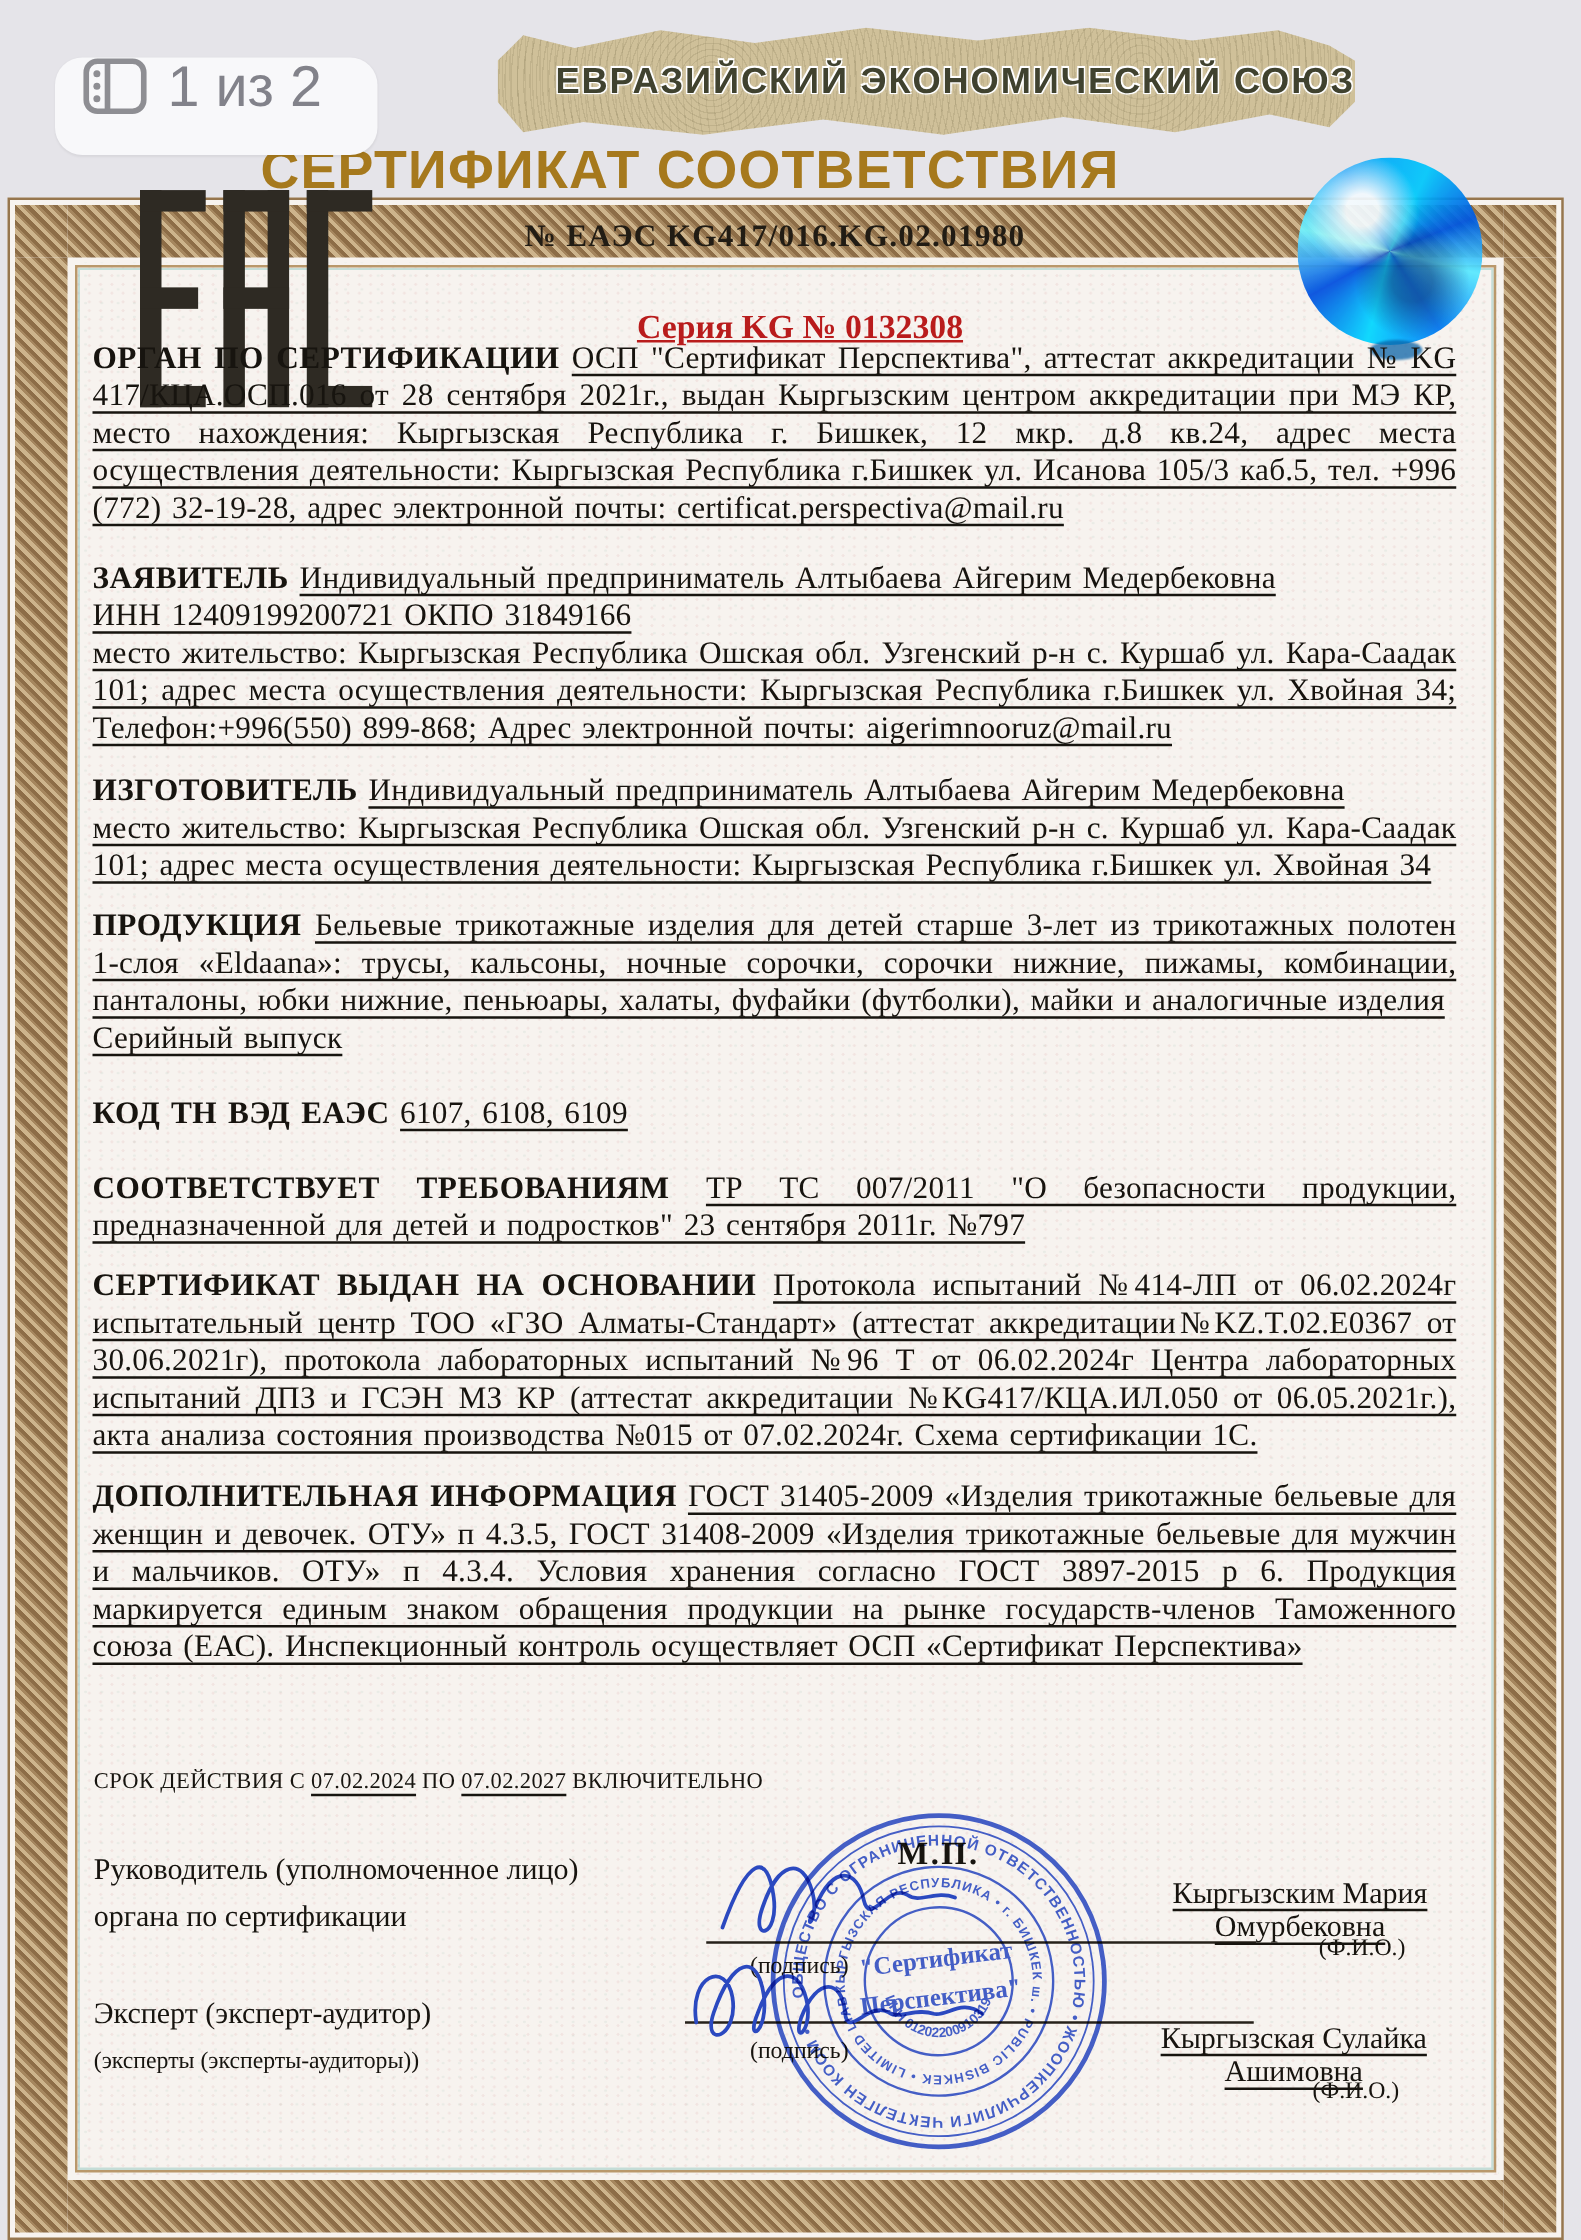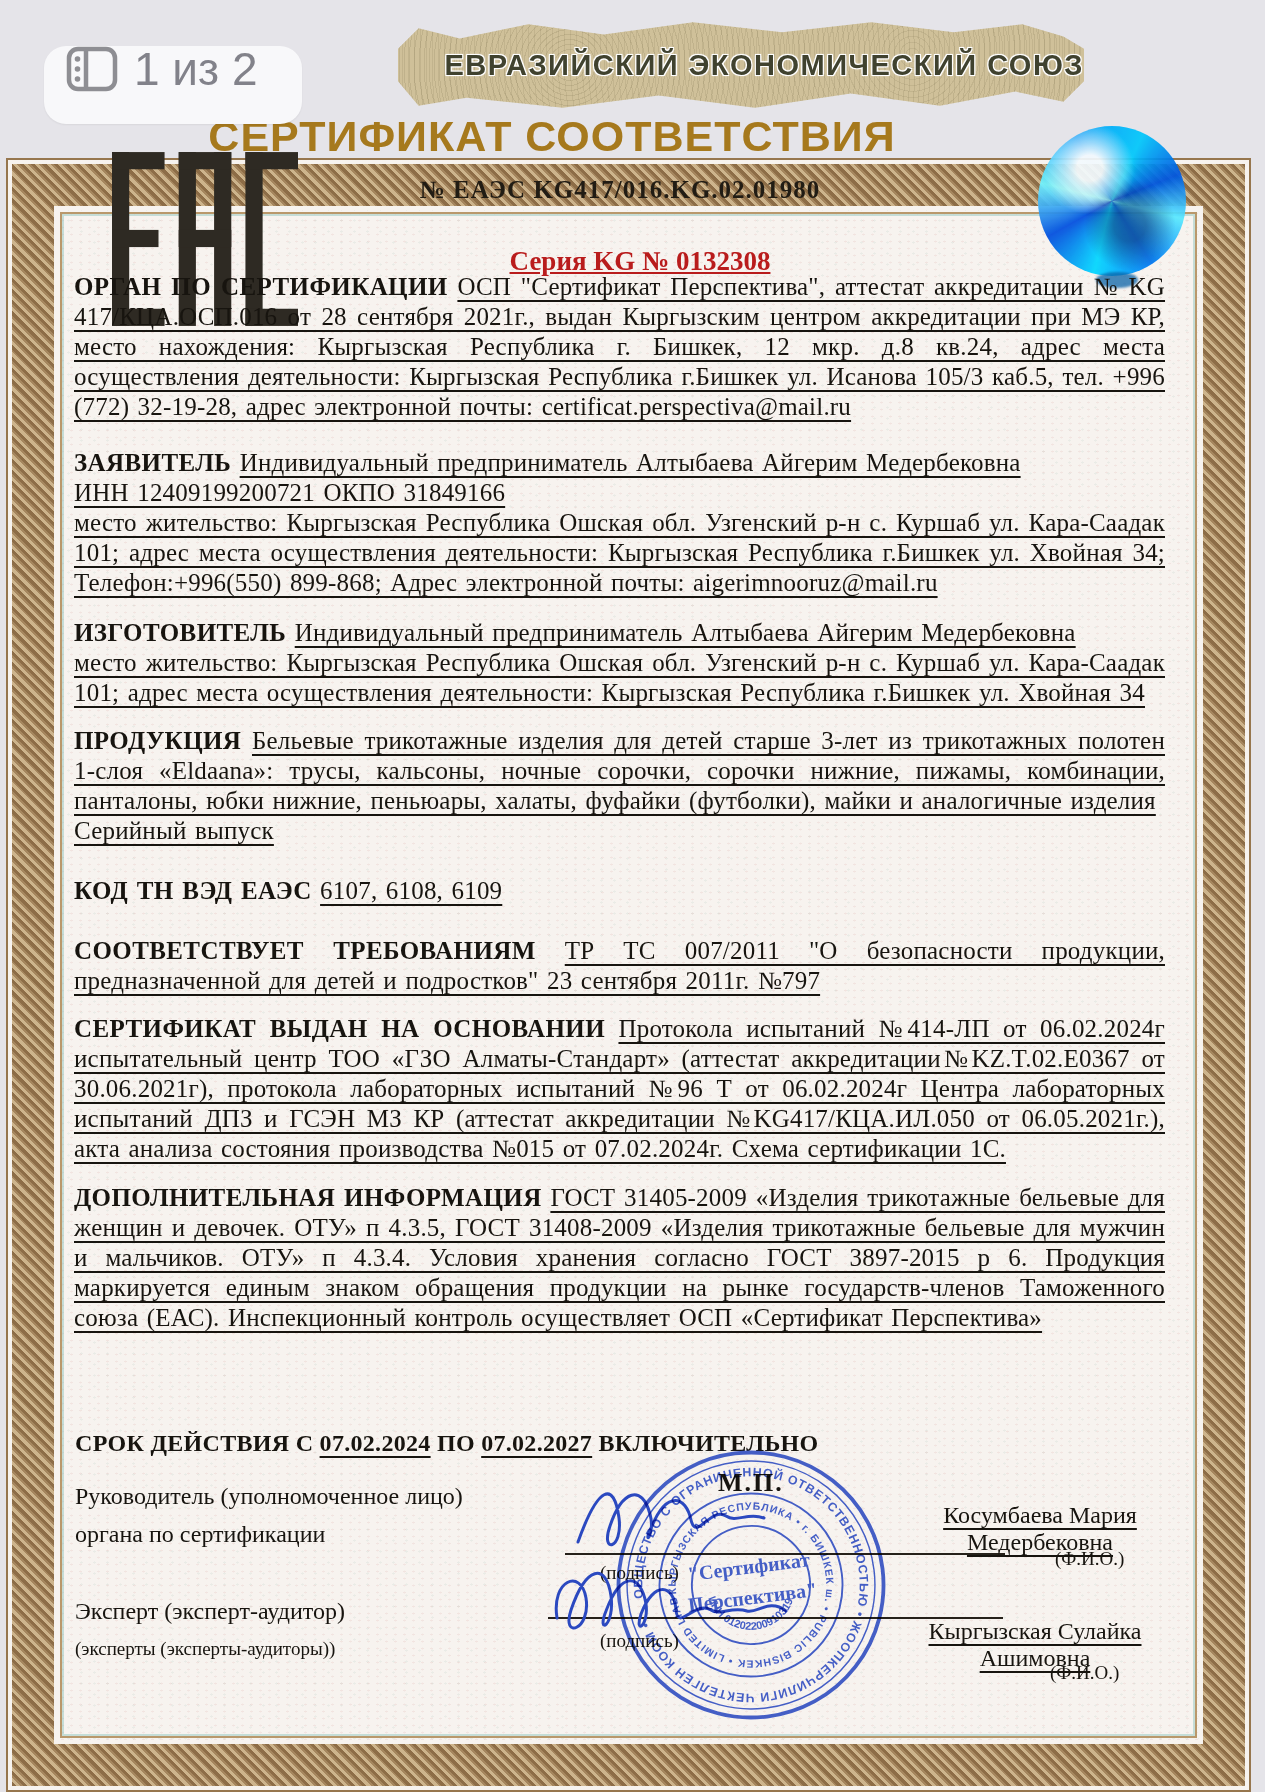--- a/index.html
+++ b/index.html
@@ -86,21 +86,21 @@
     position:absolute;left:74px;top:272px;width:1091px;z-index:7;
     font-size:25px;line-height:30px;letter-spacing:.2px;word-spacing:2px;
   }
   .sec{margin:0;text-align:justify;}
   .lbl{font-weight:bold;letter-spacing:.4px;}
   .u{text-decoration:underline;text-decoration-thickness:1.6px;text-underline-offset:5px;}
   .m26{margin-top:26px;} .m16{margin-top:20px;} .m18{margin-top:18px;}
   .m30{margin-top:30px;} .m19{margin-top:19px;}
   .validity{
     position:absolute;left:75px;top:1414px;width:1000px;z-index:7;
-    font-weight:bold;font-size:24px;letter-spacing:.3px;white-space:nowrap;margin-top:16px;
+    font-weight:normal;font-size:18px;letter-spacing:.3px;white-space:nowrap;
   }
   
   .sigarea{position:absolute;inset:0;z-index:8;}
   .slabel{position:absolute;font-size:24px;}
   .scaption{position:absolute;font-size:19px;}
   .sline{position:absolute;height:0;border-bottom:2px solid #26211a;}
   .sname{position:absolute;font-size:24px;text-align:center;}
   .mp{position:absolute;left:718px;top:1468px;font-weight:bold;font-size:26px;letter-spacing:2px;}
   .sig-svg{position:absolute;}
   .stamp{position:absolute;left:608px;top:1442px;z-index:9;opacity:.88;mix-blend-mode:multiply;transform:rotate(-7deg);}
@@ -178,21 +178,21 @@
 
 <div class="sigarea" data-interactable="false">
   <div class="slabel" style="left:75px;top:1483px;" data-interactable="false">Руководитель (уполномоченное лицо)</div>
   <div class="slabel" style="left:75px;top:1521px;" data-interactable="false">органа по сертификации</div>
 
   <div class="sline" style="left:565px;top:1553px;width:440px;" data-interactable="false"></div>
   <div class="scaption" style="left:600px;top:1562px;" data-interactable="false">(подпись)</div>
 
   <div class="mp" data-interactable="false">М.П.</div>
 
-  <div class="sname u" style="left:880px;top:1502px;width:320px;" data-interactable="false">Косумбаева Мария Медербековна</div>
+  <div class="sname u" style="left:880px;top:1502px;width:320px;" data-interactable="false">Кыргызским Мария Омурбековна</div>
   <div class="scaption" style="left:1055px;top:1548px;" data-interactable="false">(Ф.И.О.)</div>
 
   <div class="slabel" style="left:75px;top:1598px;" data-interactable="false">Эксперт (эксперт-аудитор)</div>
   <div class="scaption" style="left:75px;top:1638px;" data-interactable="false">(эксперты (эксперты-аудиторы))</div>
 
   <div class="sline" style="left:548px;top:1617px;width:455px;" data-interactable="false"></div>
   <div class="scaption" style="left:600px;top:1630px;" data-interactable="false">(подпись)</div>
 
   <div class="sname u" style="left:875px;top:1618px;width:320px;" data-interactable="false">Кыргызская Сулайка Ашимовна</div>
   <div class="scaption" style="left:1050px;top:1662px;" data-interactable="false">(Ф.И.О.)</div>

